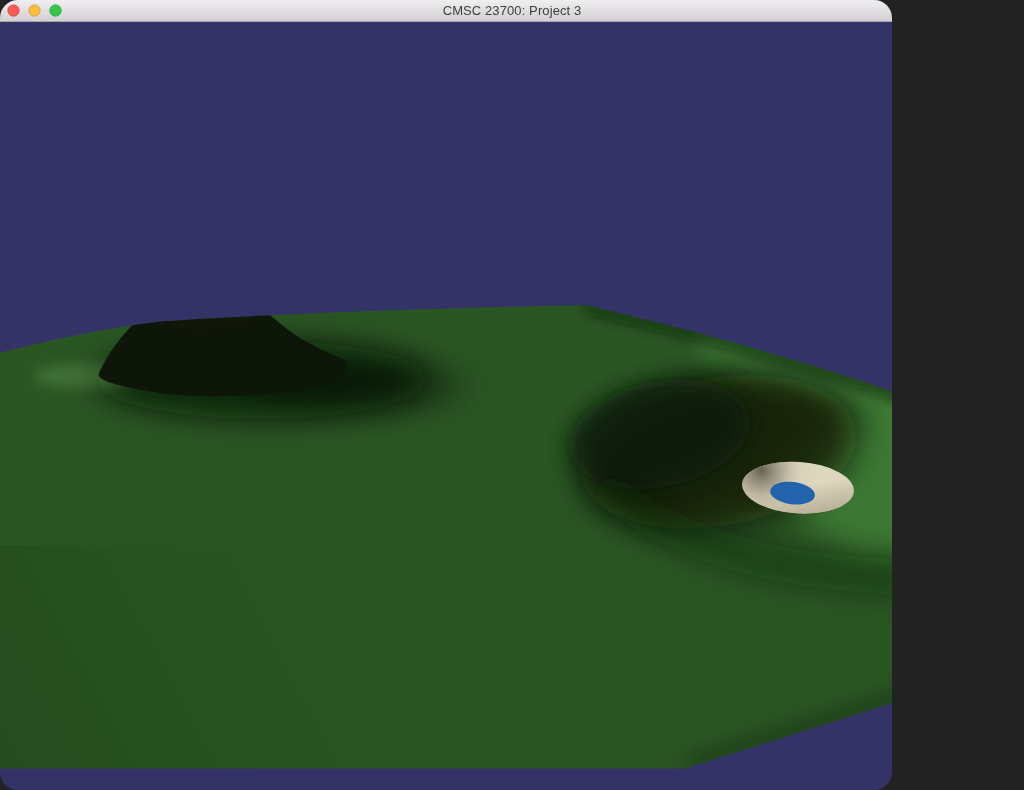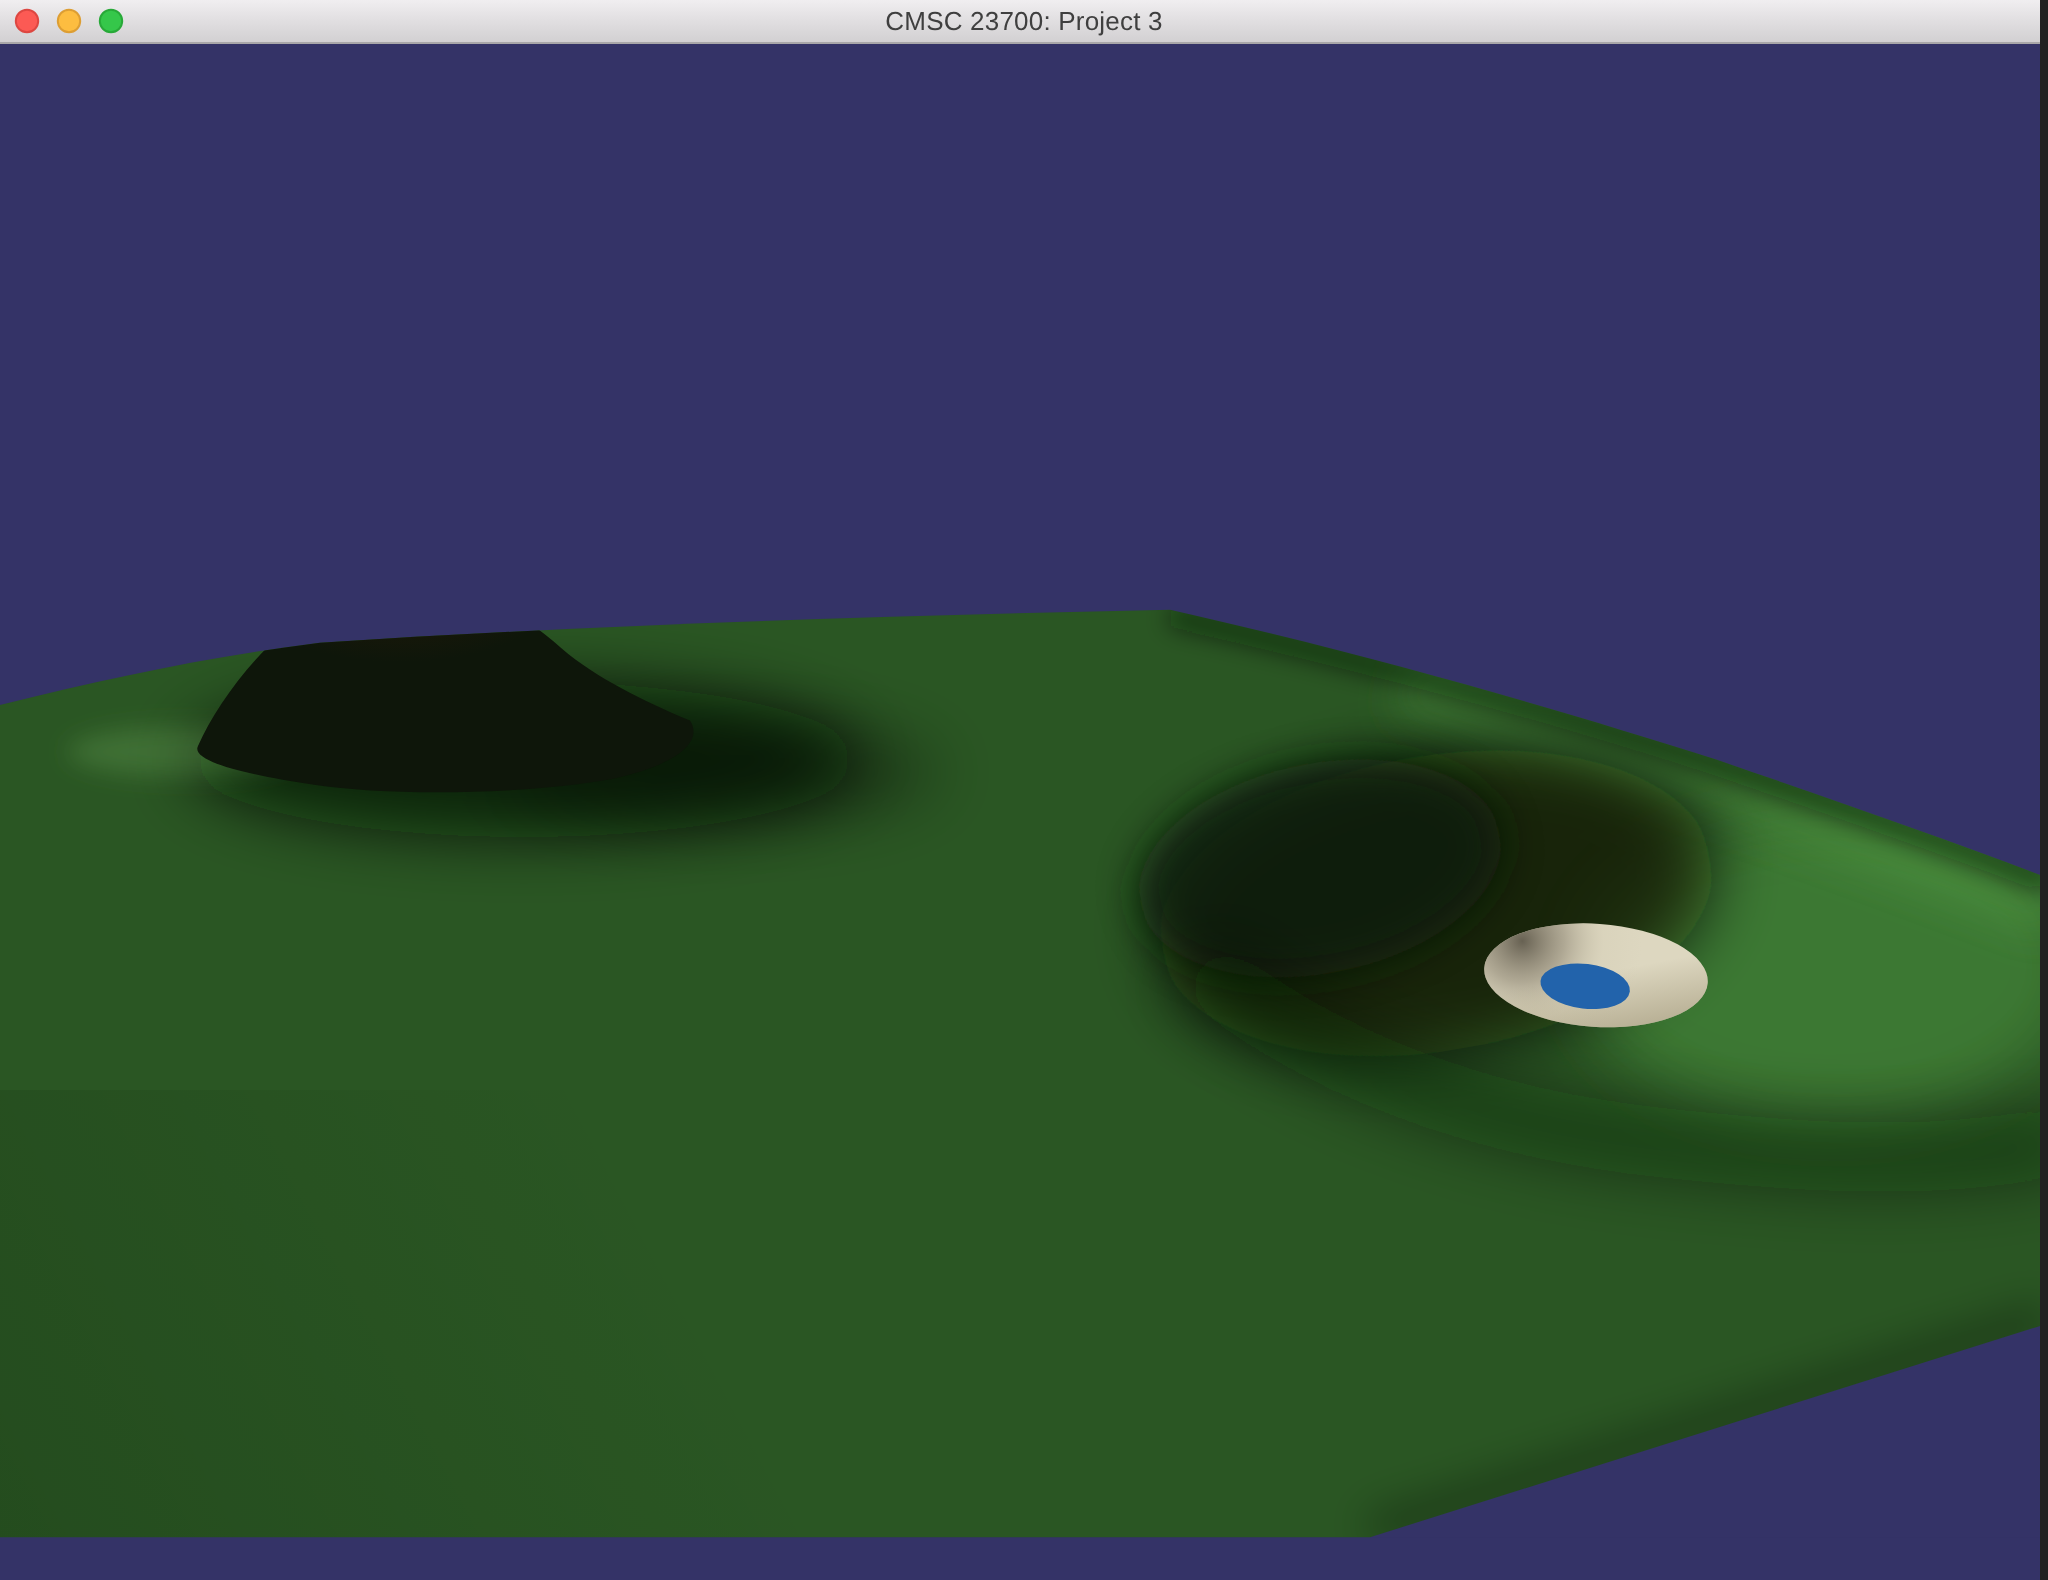--- a/index.html
+++ b/index.html
@@ -1,19 +1,20 @@
 <!DOCTYPE html>
 <html><head>
 <meta charset="utf-8">
 <style>
   html,body{margin:0;padding:0;background:#222;}
   .screen{
-    position:relative;width:1020px;height:790px;overflow:hidden;
+    position:relative;width:892px;height:790px;overflow:hidden;
     font-family:"Liberation Sans", sans-serif;
     background:#343367;
+    border-radius:18px;
   }
   
   .titlebar{
     position:absolute;top:0;left:0;width:1024px;height:21px;
     background:linear-gradient(#f0eef0 0%,#e2e0e2 45%,#d2d0d2 100%);
     border-bottom:1px solid #a9a7a9;
     display:flex;align-items:center;justify-content:center;
   }
   .titlebar .title{
     font-size:13px;color:#3f3f3f;line-height:21px;

